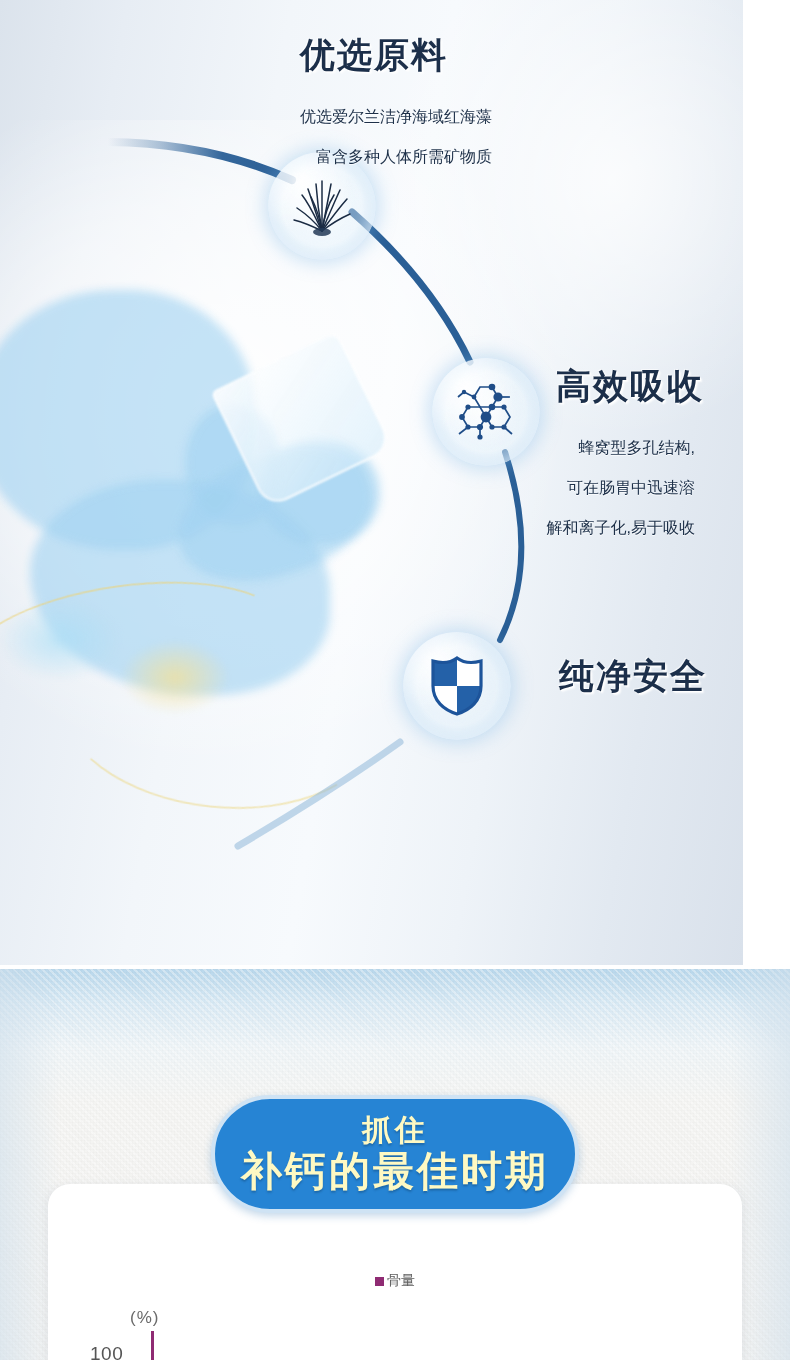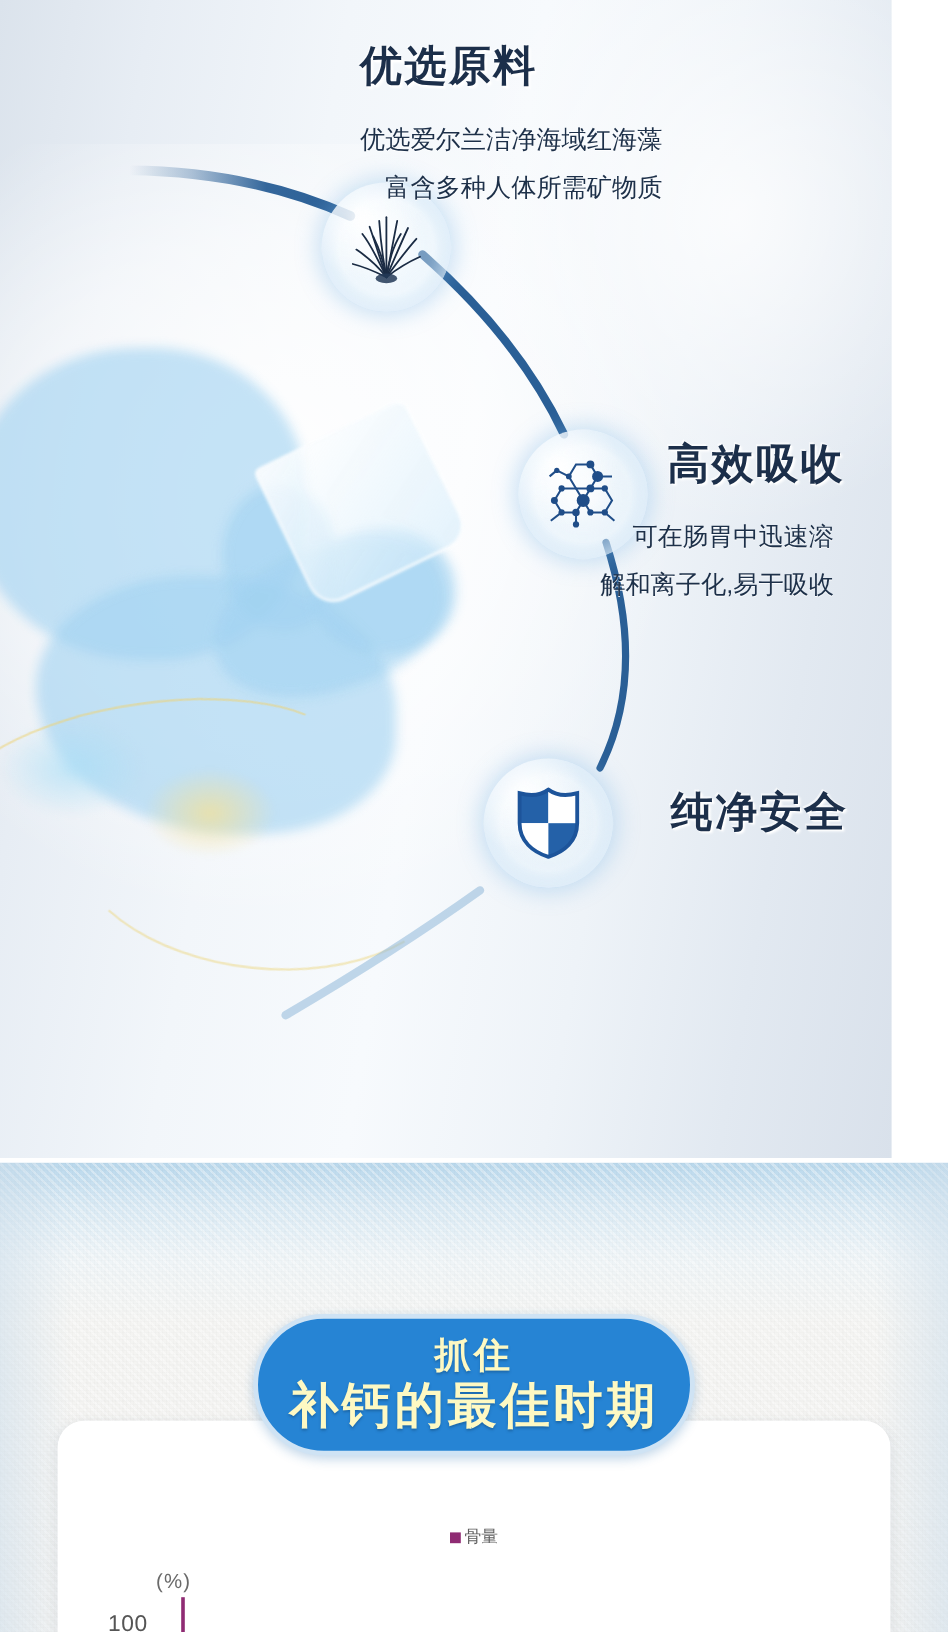--- a/index.html
+++ b/index.html
@@ -89,21 +89,21 @@
   #bubble-shield   { left:403px; top:632px; width:108px; height:108px; }
 
   
   .feature-title {
     position:absolute;
     font-size:35px; font-weight:bold; color:#1c2f4a;
     letter-spacing:2px; white-space:nowrap;
     text-shadow:1px 1px 0 #ffffff, 2px 2px 2px rgba(255,255,255,.9), -1px -1px 0 rgba(255,255,255,.6);
   }
   .feature-copy {
-    position:absolute; font-size:21px; line-height:40px;
+    position:absolute; font-size:16px; line-height:40px;
     color:#1d3049; white-space:nowrap;
     text-shadow:0 1px 0 rgba(255,255,255,.8);
   }
   #title-1 { left:300px; top:32px; }
   #copy-1  { left:300px; top:97px; text-align:right; }
   #title-2 { left:556px; top:363px; }
   #copy-2  { right:48px; top:428px; text-align:right; }
   #title-3 { left:527px; top:653px;margin-left:32px; }
   #copy-3  { right:46px; top:710px; text-align:right; }
   .copy-line { display:block; }
@@ -304,20 +304,21 @@
     </div>
 
     <h2 class="feature-title" id="title-1">优选原料</h2>
     <div class="feature-copy" id="copy-1">
       <span class="copy-line">优选爱尔兰洁净海域红海藻</span>
       <span class="copy-line">富含多种人体所需矿物质</span>
     </div>
 
     <h2 class="feature-title" id="title-2">高效吸收</h2>
     <div class="feature-copy" id="copy-2">
+      <span class="copy-line">蜂窝型多孔结构,</span>
       <span class="copy-line">可在肠胃中迅速溶</span>
       <span class="copy-line">解和离子化,易于吸收</span>
     </div>
 
     <h2 class="feature-title" id="title-3">纯净安全</h2>
   </section>
 
   <div id="section-divider"></div>
 
   <section id="bottom-section">

